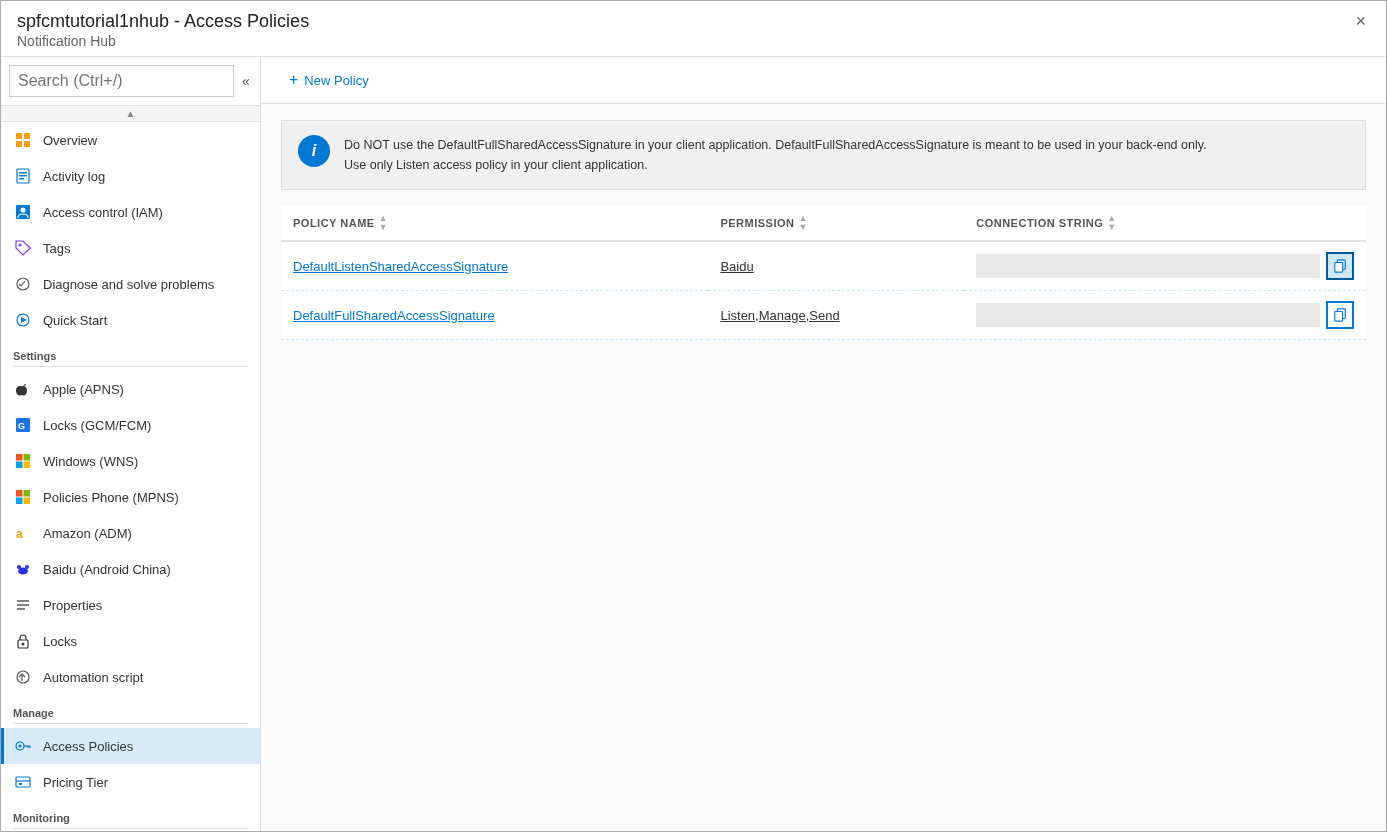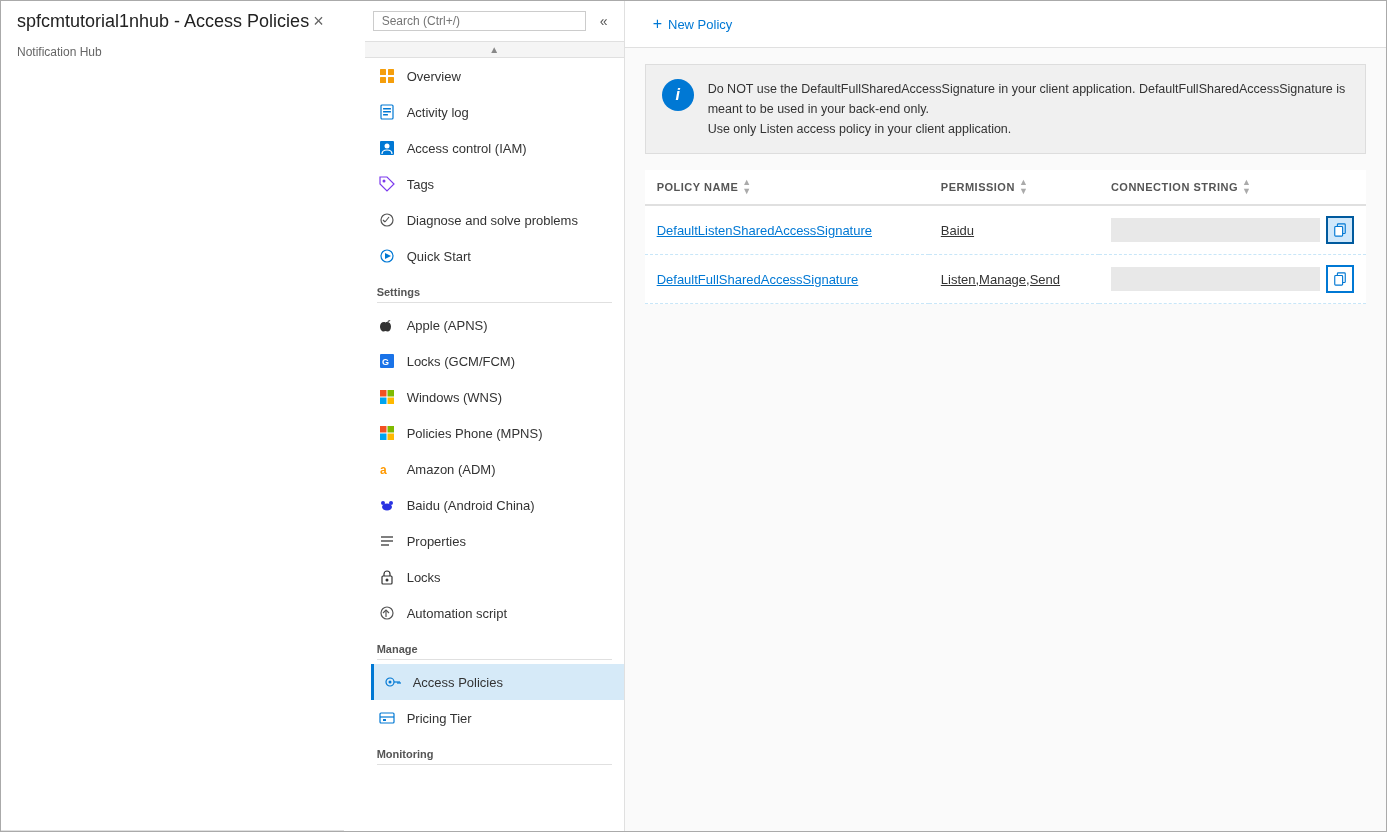--- a/index.html
+++ b/index.html
@@ -1,38 +1,38 @@
 <!DOCTYPE html>
 <html><head>
   <meta charset="utf-8">
   <style>
     * { box-sizing: border-box; margin: 0; padding: 0; }
     body { font-family: 'Segoe UI', Arial, sans-serif; font-size: 13px; color: #333; background: #fff; overflow: hidden; }
 
-    .window { width: 1387px; height: 832px; border: 1px solid #aaa; display: flex; background: #fff; gap: 21px; }
+    .window { width: 1387px; height: 832px; border: 1px solid #aaa; display: flex; flex-direction: column; background: #fff; }
 
     
     .title-bar { background: #fff; border-bottom: 1px solid #e0e0e0; padding: 10px 16px 6px 16px; display: flex; justify-content: space-between; align-items: flex-start; min-height: 56px; }
     .title-bar-left { display: flex; flex-direction: column; }
     .title-bar-title { font-size: 18px; font-weight: 300; color: #222; }
-    .title-bar-subtitle { font-size: 12px; color: #666; margin-top: 13px; }
+    .title-bar-subtitle { font-size: 14px; color: #666; margin-top: 1px; }
     .title-bar-close { font-size: 18px; color: #666; cursor: pointer; background: none; border: none; padding: 0 4px; }
 
     
     .main-layout { display: flex; flex: 1; overflow: hidden; }
 
     
     .sidebar { width: 260px; min-width: 260px; background: #fff; border-right: 1px solid #e0e0e0; display: flex; flex-direction: column; overflow-y: auto; overflow-x: hidden; position: relative; }
     .sidebar-header { display: flex; align-items: center; padding: 8px 8px; border-bottom: 1px solid #e0e0e0; }
-    .sidebar-search { flex: 1; height: 20px; border: 1px solid #ccc; padding: 0 8px; font-size: 12px; color: #888; outline: none; }
+    .sidebar-search { flex: 1; height: 32px; border: 1px solid #ccc; padding: 0 8px; font-size: 16px; color: #888; outline: none; }
     .sidebar-collapse { width: 24px; height: 24px; display: flex; align-items: center; justify-content: center; cursor: pointer; color: #555; margin-left: 6px; font-size: 14px; }
     .sidebar-scroll-btn { width: 100%; display: flex; justify-content: center; padding: 2px; background: #f5f5f5; border-bottom: 1px solid #e0e0e0; color: #888; cursor: pointer; font-size: 10px; }
 
     .nav-item { display: flex; align-items: center; padding: 8px 12px; cursor: pointer; color: #333; font-size: 13px; text-decoration: none; }
-    .nav-item.active { background: #d6eaf8; border-left: 3px solid #0078d4; padding-left: 9px; margin-left: 6px; }
+    .nav-item.active { background: #d6eaf8; border-left: 3px solid #0078d4; padding-left: 9px; }
     .nav-icon { width: 20px; height: 20px; margin-right: 10px; flex-shrink: 0; display: flex; align-items: center; justify-content: center; }
 
     .section-label { font-size: 11px; font-weight: 600; color: #555; padding: 12px 12px 4px 12px; text-transform: none; letter-spacing: 0; }
 
     
     .content { flex: 1; display: flex; flex-direction: column; overflow: hidden; background: #fafafa; }
 
     .content-toolbar { background: #fff; border-bottom: 1px solid #e0e0e0; padding: 10px 20px; display: flex; align-items: center; }
     .btn-new-policy { display: flex; align-items: center; background: none; border: none; color: #0078d4; font-size: 13px; cursor: pointer; padding: 4px 8px; }
     .btn-new-policy .plus-icon { font-size: 16px; margin-right: 6px; color: #0078d4; }

